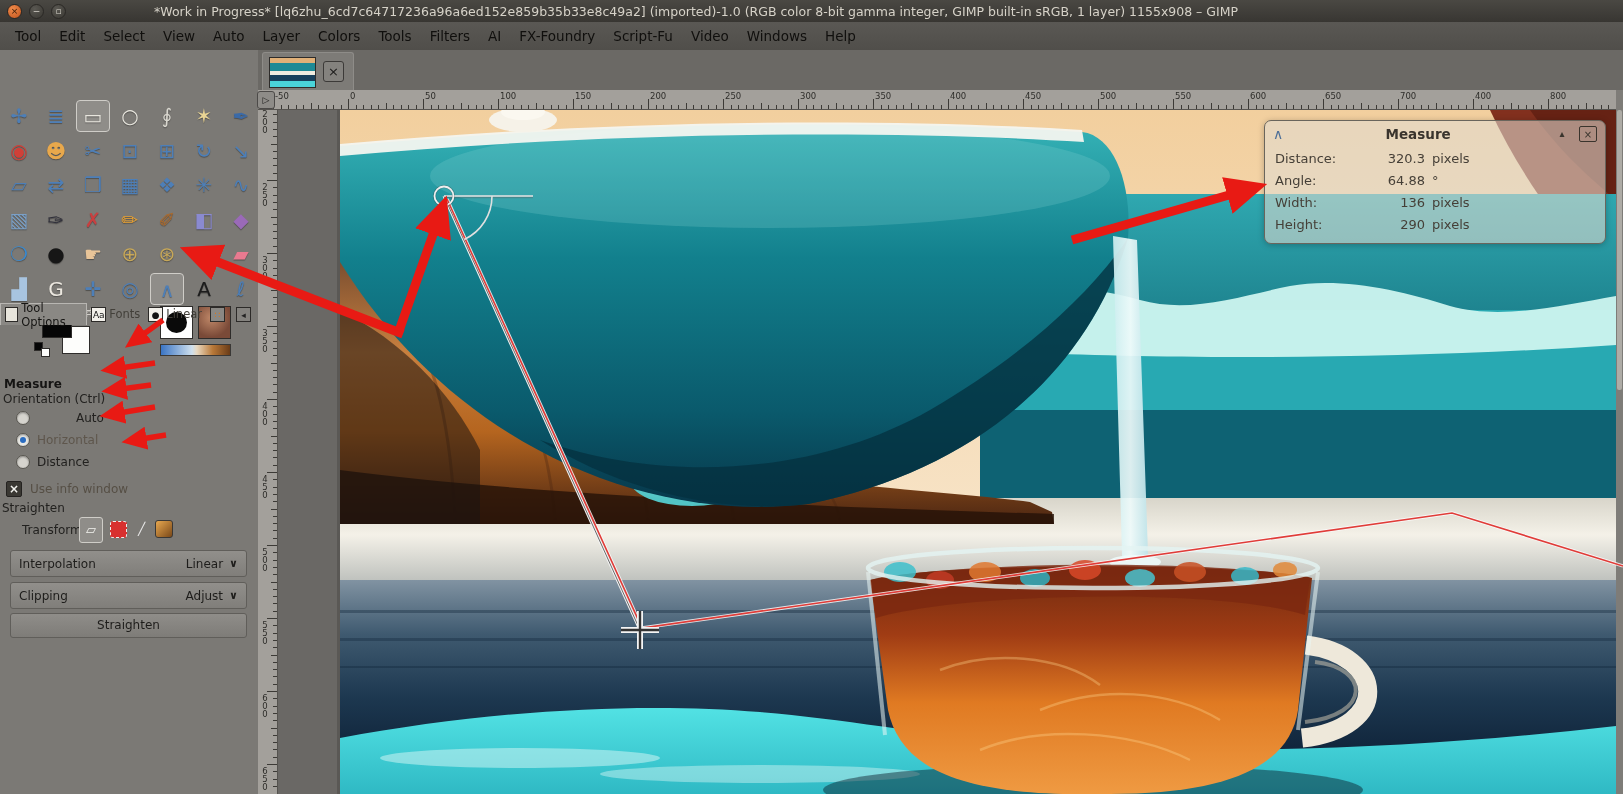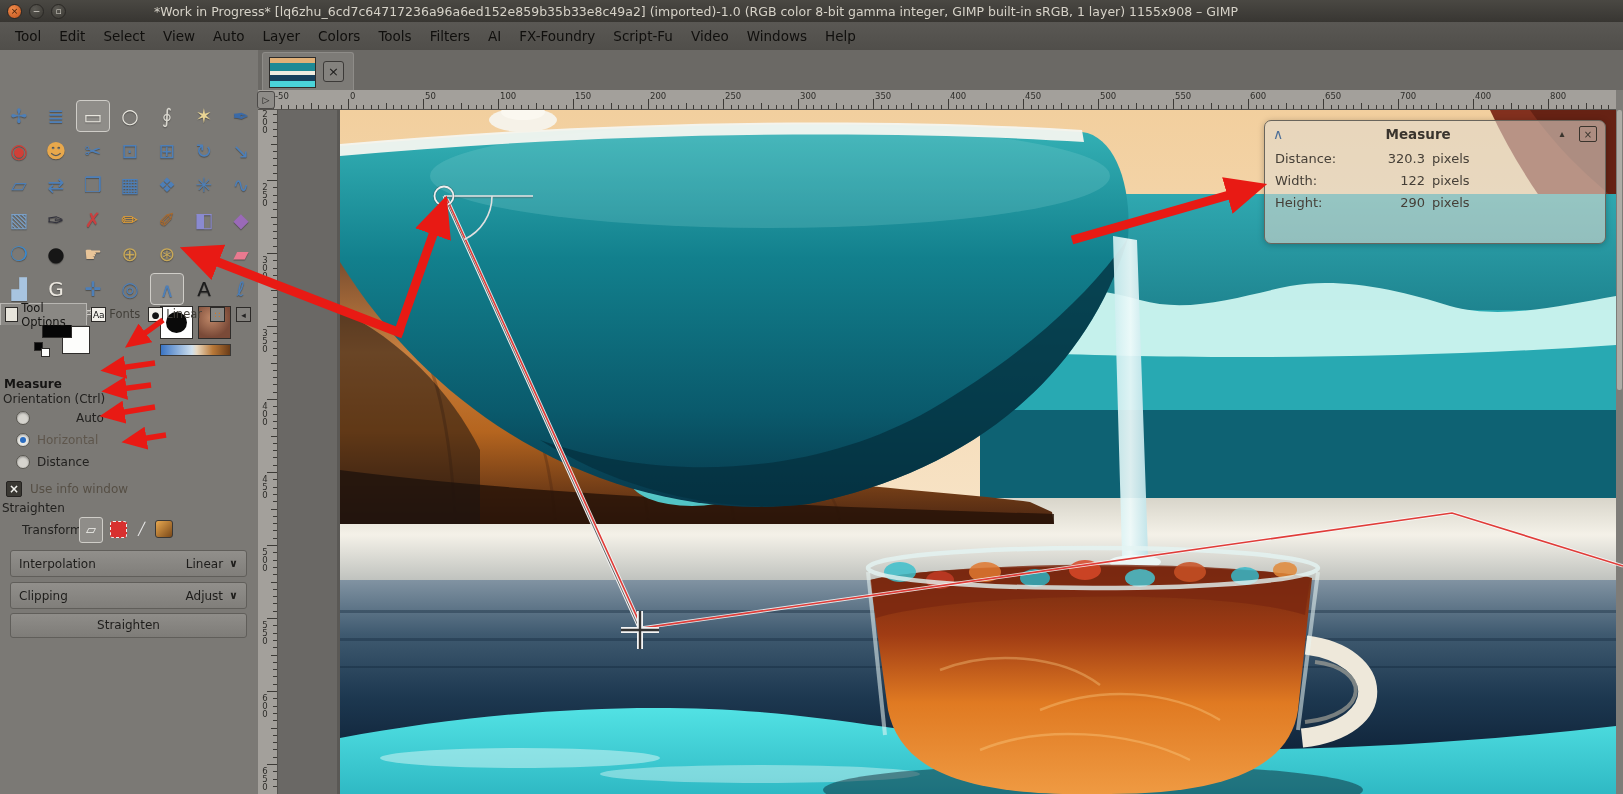--- a/index.html
+++ b/index.html
@@ -675,22 +675,27 @@
       <span class="mw-btn">▴</span>
       <span class="mw-btn box">×</span>
     </div>
     <div id="mwrows">
         <div class="mw-row">
           <span class="lbl">Distance:</span>
           <span class="val">320.3</span>
           <span class="unit">pixels</span>
         </div>
         <div class="mw-row">
+          <span class="lbl">Angle:</span>
+          <span class="val">64.88</span>
+          <span class="unit">°</span>
+        </div>
+        <div class="mw-row">
           <span class="lbl">Width:</span>
-          <span class="val">122</span>
+          <span class="val">136</span>
           <span class="unit">pixels</span>
         </div>
         <div class="mw-row">
           <span class="lbl">Height:</span>
           <span class="val">290</span>
           <span class="unit">pixels</span>
         </div>
       </div>
   </div>
 

